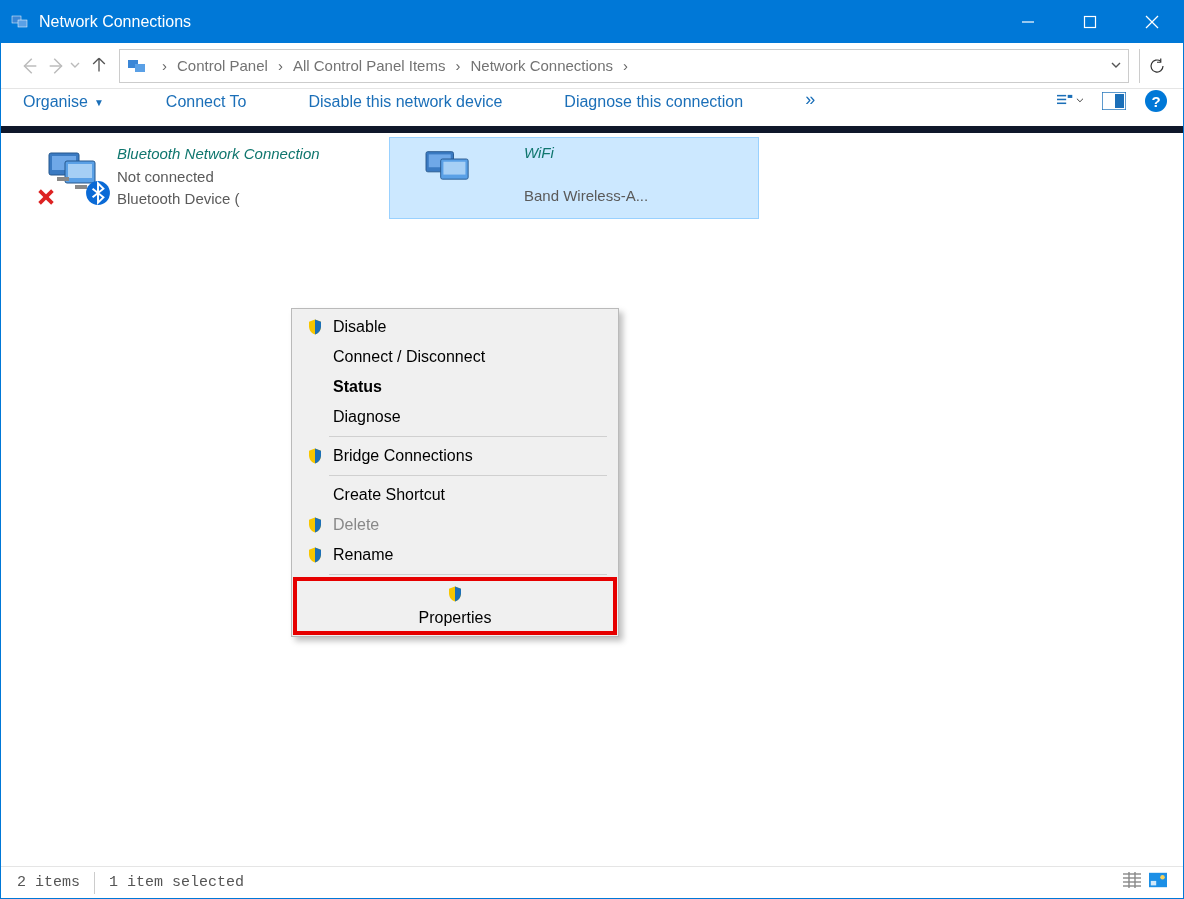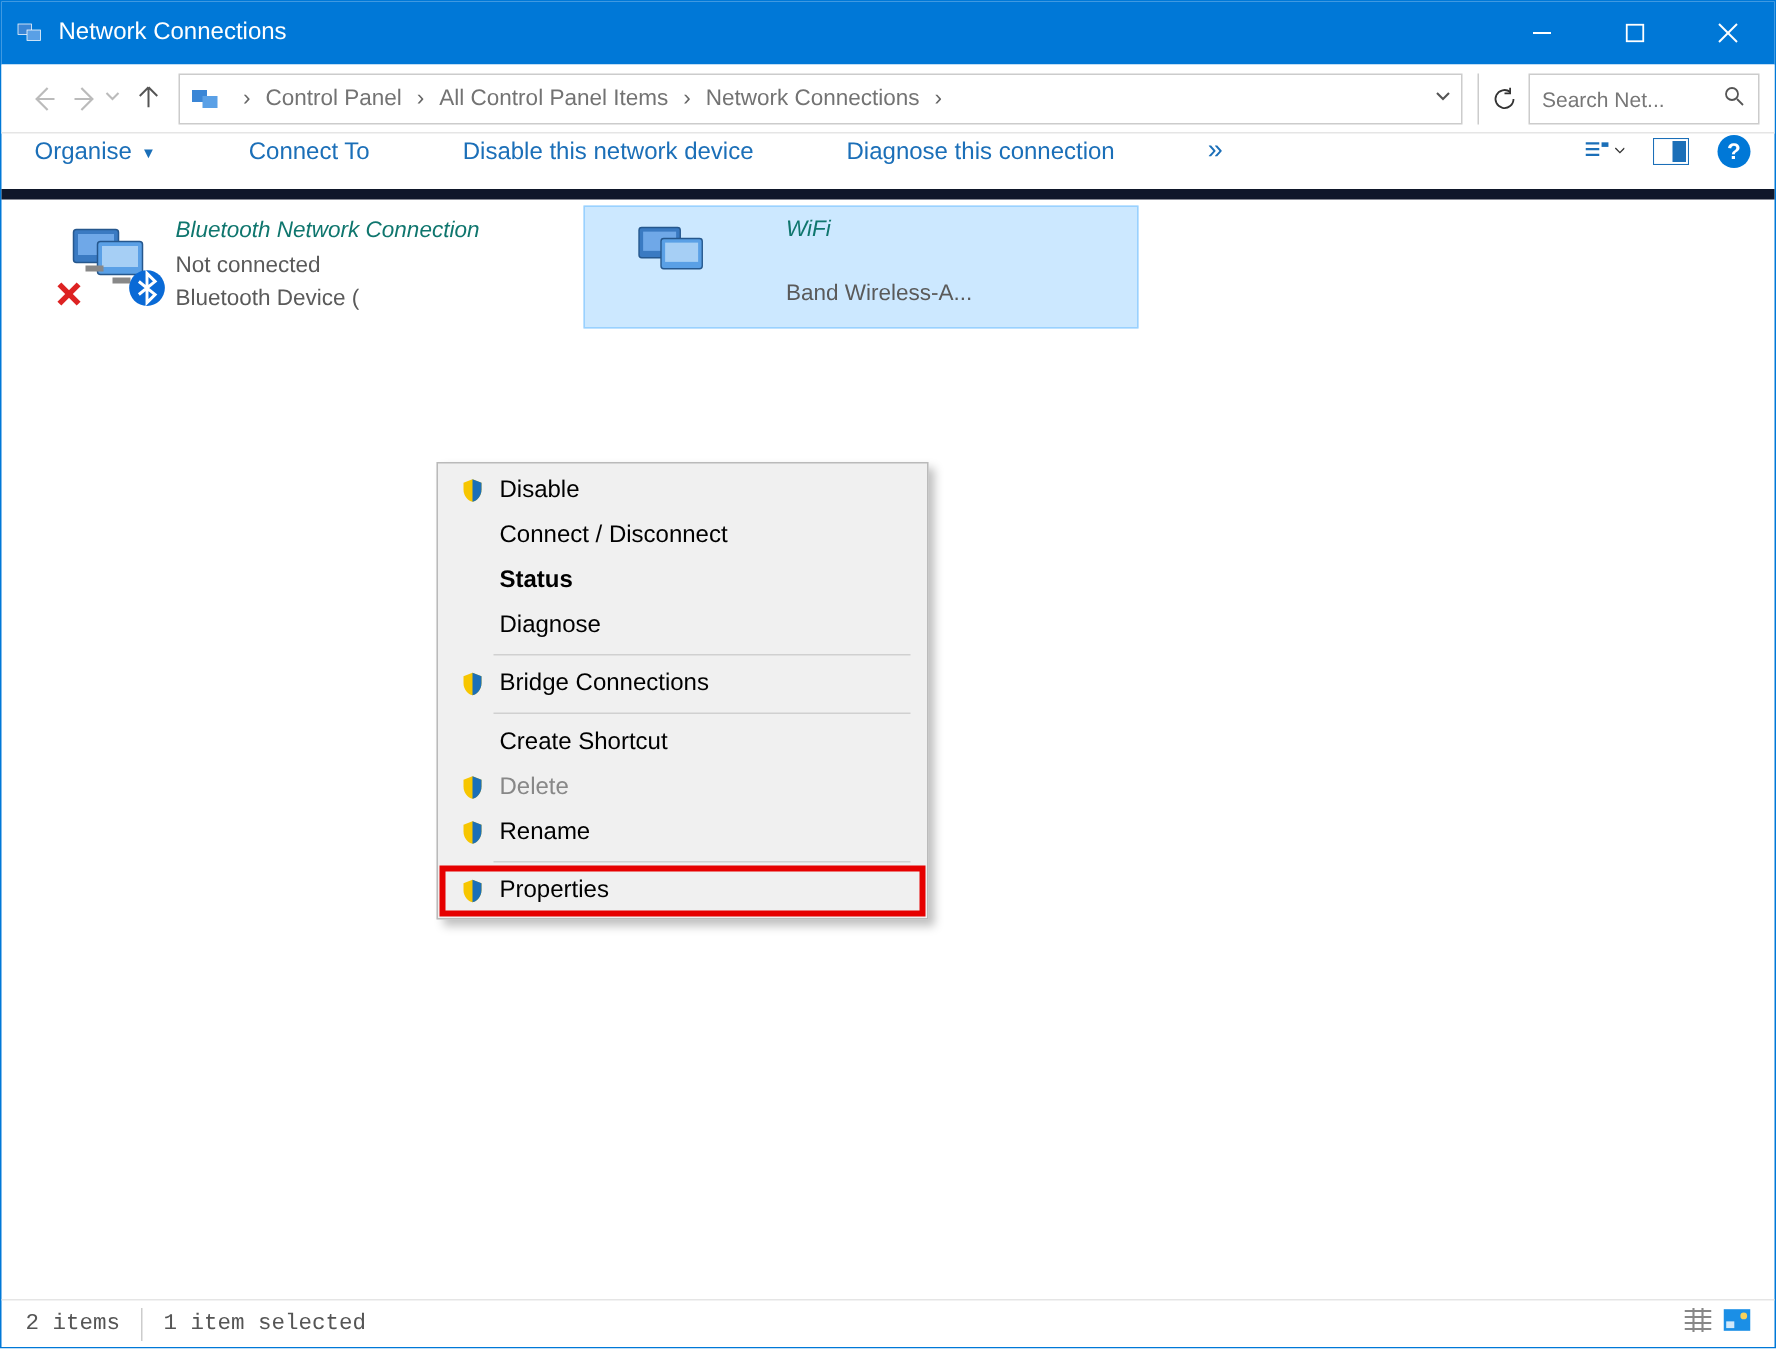--- a/index.html
+++ b/index.html
@@ -119,20 +119,21 @@
   gap:6px;
 }
 .menu-icon-col{width:24px;display:flex;align-items:center;justify-content:center;}
 .menu-label{flex:1;}
 .menu-item.bold .menu-label{font-weight:700;}
 .menu-item.disabled .menu-label{color:#888;}
 .menu-sep{height:1px;background:#d0d0d0;margin:4px 8px 4px 34px;}
 .menu-item.highlighted{
   outline:4px solid #e60000;
   outline-offset:-2px;
+  flex-direction:column;
 }
 .shield{width:18px;height:18px;}
 .statusbar{
   height:32px;border-top:1px solid #e5e5e5;
   display:flex;align-items:center;padding:0 16px;color:#555;font-size:15px;font-family:Liberation Mono, monospace;
 }
 .status-sep{width:1px;height:22px;background:#ccc;margin:0 14px;}
 .statusbar-spacer{flex:1;}
 .view-mode-icons{display:flex;gap:8px;align-items:center;}
 .tiny-icon{width:18px;height:16px;}
@@ -216,29 +217,20 @@
               <path d="M2 4 L6 8 L10 4" fill="none" stroke="#555" stroke-width="1.4"></path>
             </svg>
         </span>
       </div>
     </div>
     <div class="refresh-btn">
       <svg width="18" height="18" viewBox="0 0 24 24">
           <path d="M20 12a8 8 0 1 1-3-6.2" fill="none" stroke="#333" stroke-width="1.6"></path>
           <path d="M17 2 L17 7 L12 7" fill="none" stroke="#333" stroke-width="1.6"></path>
         </svg>
-    </div>
-    <div class="search-box">
-      <input placeholder="Search Net..." style="">
-      <span class="search-icon">
-        <svg width="16" height="16" viewBox="0 0 24 24">
-            <circle cx="10" cy="10" r="6" fill="none" stroke="#555" stroke-width="1.8"></circle>
-            <line x1="15" y1="15" x2="21" y2="21" stroke="#555" stroke-width="1.8"></line>
-          </svg>
-      </span>
     </div>
   </div>
 
   <div class="toolbar">
     <div class="toolbar-btn">
       <span>Organise</span>
         <span class="drop">▼</span>
     </div>
     <div class="toolbar-btn">
       <span>Connect To</span>

